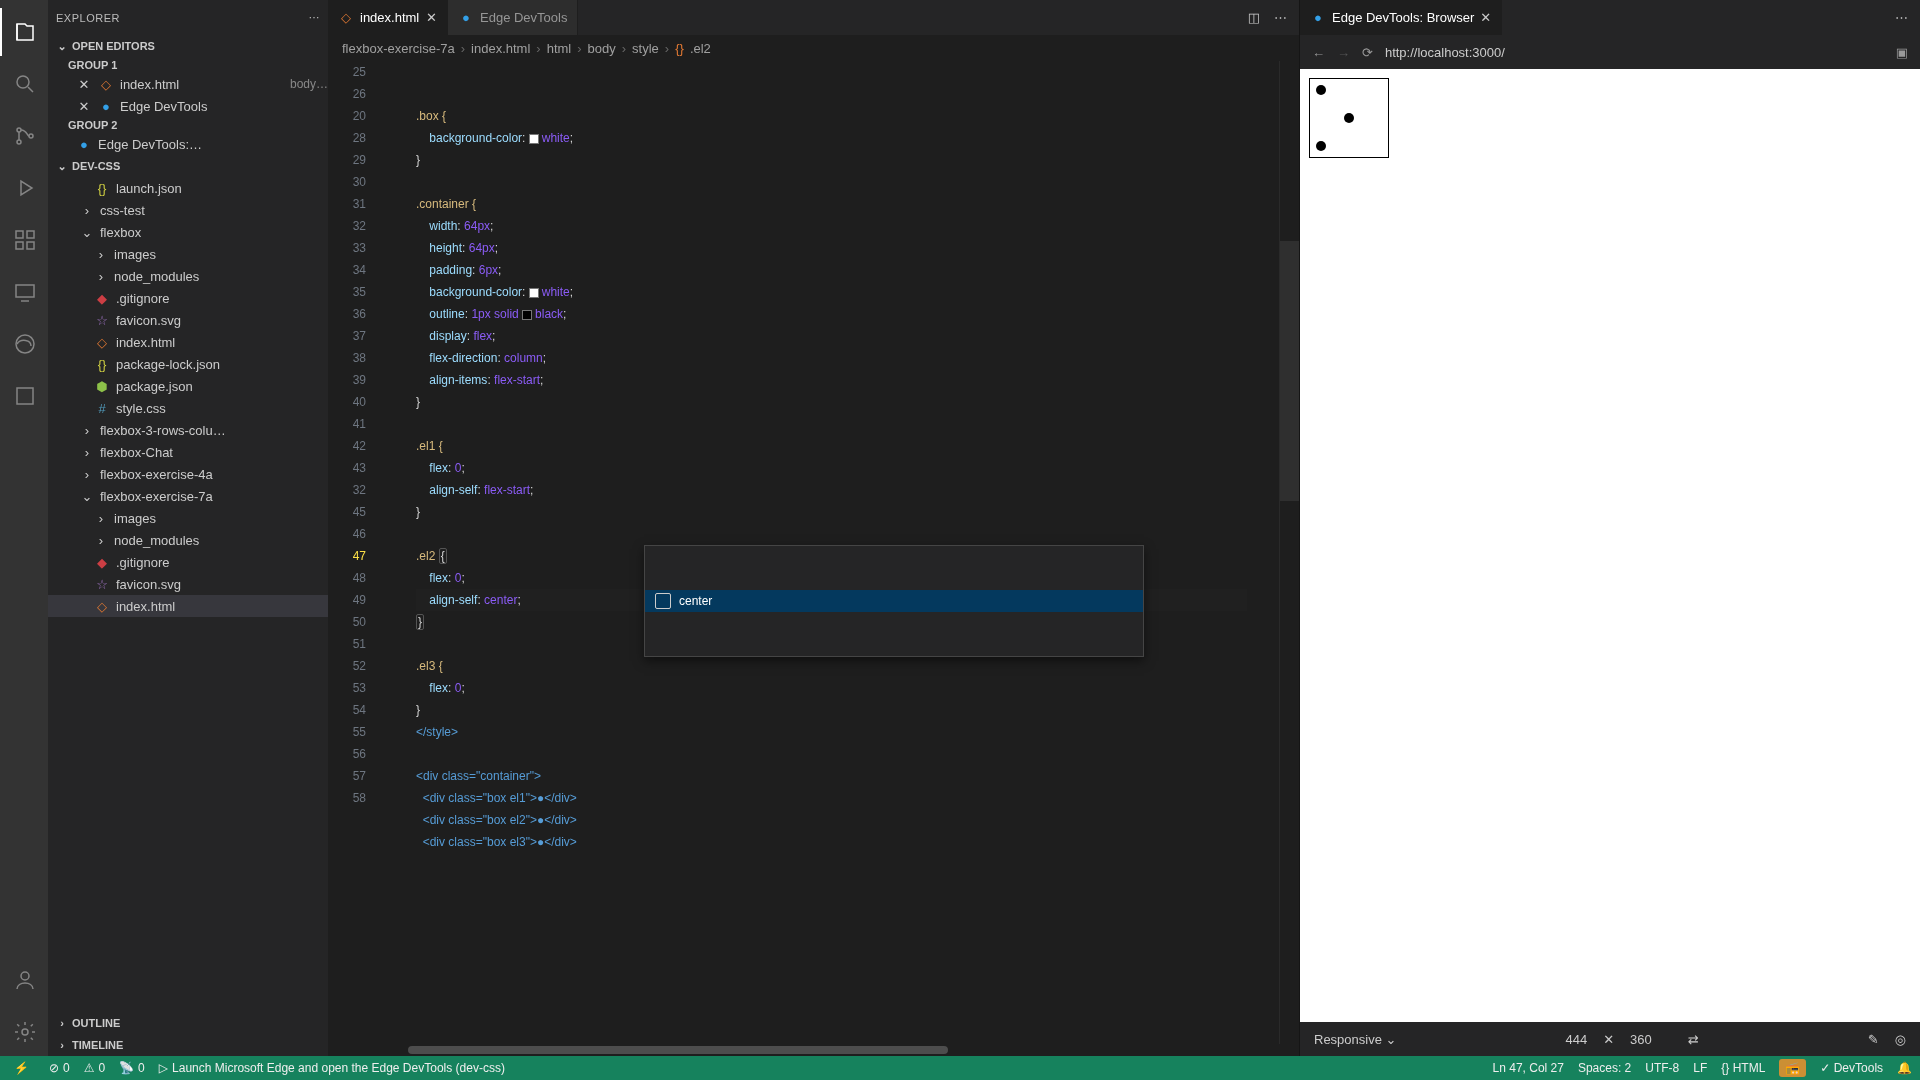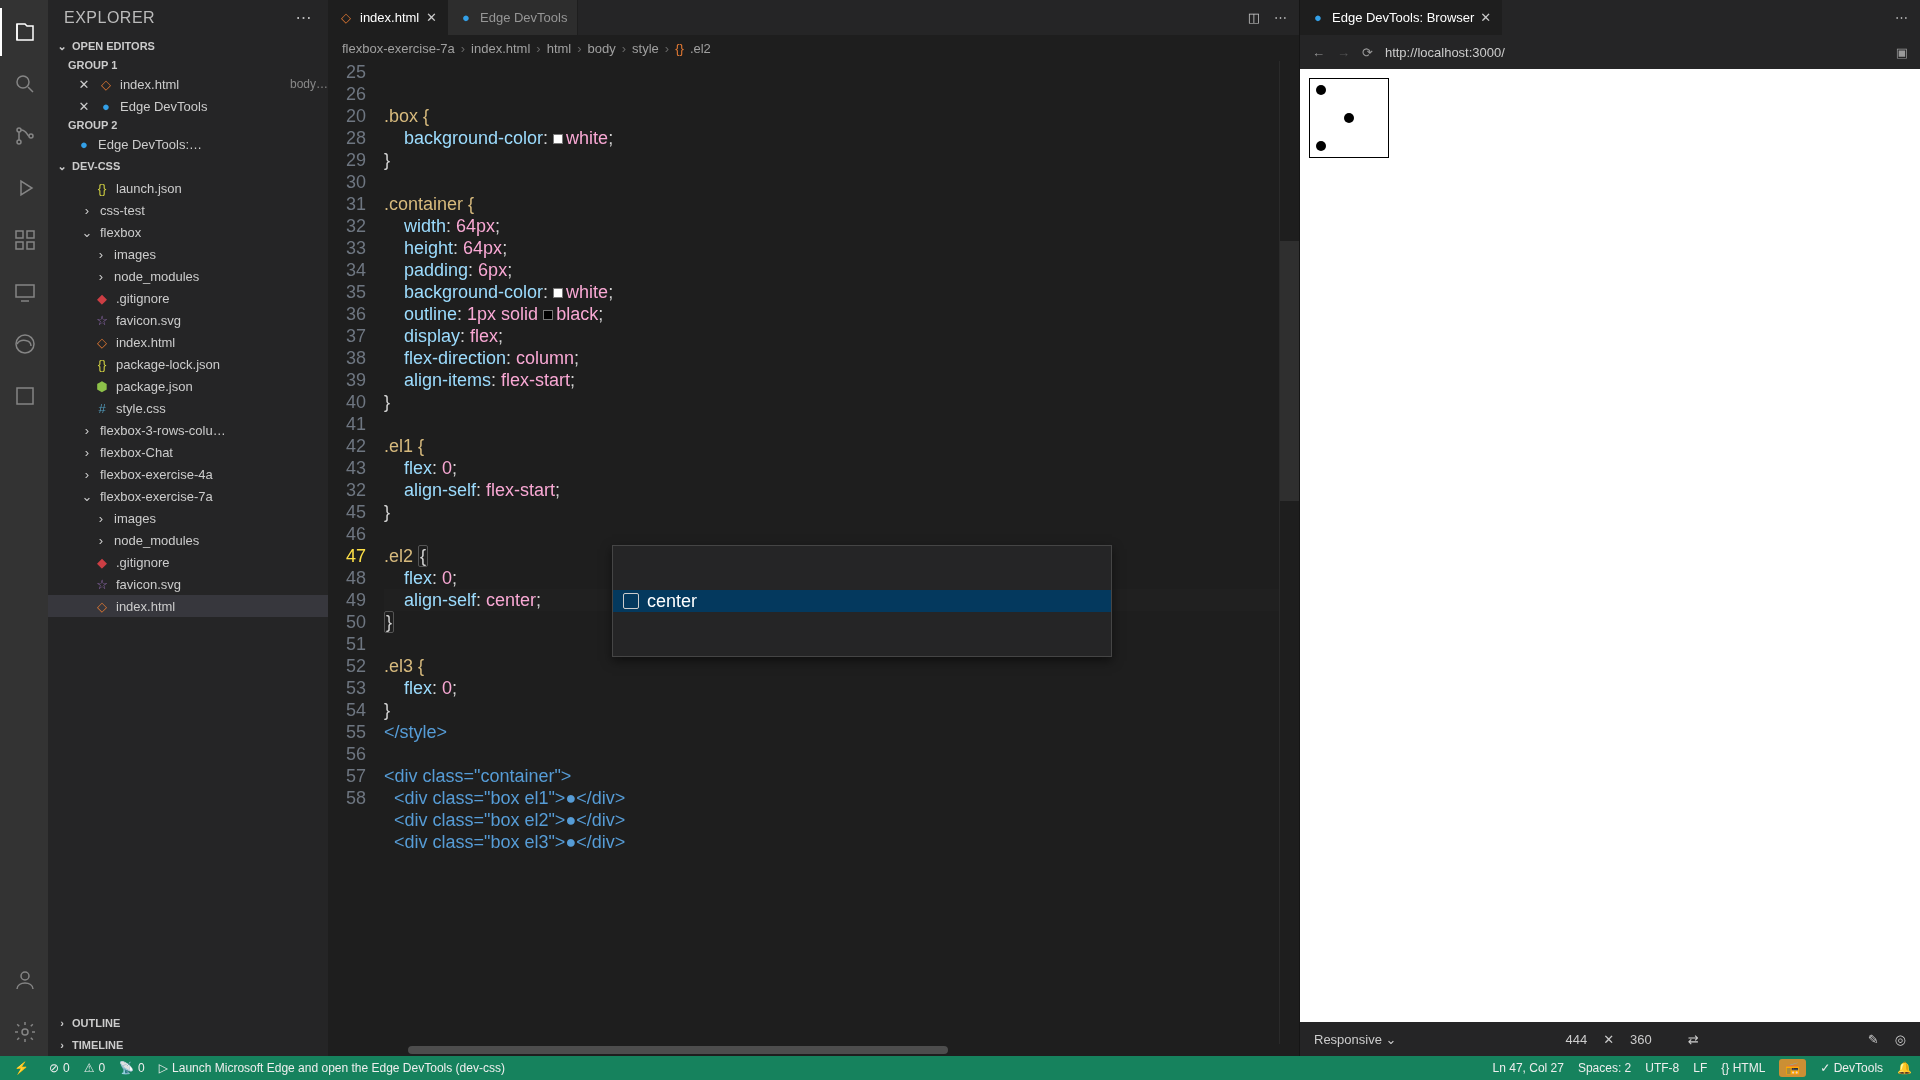--- a/index.html
+++ b/index.html
@@ -10,21 +10,21 @@
 .tdot { width:12px; height:12px; border-radius:50%; }
 .t-close{background:#ff5f56;} .t-min{background:#ffbd2e;} .t-max{background:#27c93f;}
 .title-text { position:absolute; left:50%; transform:translateX(-50%); color:#999; font-size:12px; }
 .main { flex:1; display:flex; min-height:0; }
 .activitybar { width:48px; background:#333333; display:flex; flex-direction:column; align-items:center; padding-top:8px; gap:4px; }
 .act-item { width:48px; height:48px; display:flex; align-items:center; justify-content:center; color:#858585; border-left:2px solid transparent; }
 .act-item.active { color:#fff; border-left:2px solid #fff; }
 .act-item svg { width:24px; height:24px; }
 .act-spacer{flex:1;}
 .sidebar { width:280px; background:#252526; display:flex; flex-direction:column; font-size:13px; }
-.sidebar-title { height:35px; display:flex; align-items:center; justify-content:space-between; padding:0 16px; color:#bbbbbb; font-size:16px; letter-spacing:0.5px; }
+.sidebar-title { height:35px; display:flex; align-items:center; justify-content:space-between; padding:0 8px; color:#bbbbbb; font-size:11px; letter-spacing:0.5px; }
 .sb-sec-head { height:22px; display:flex; align-items:center; padding:0 6px; color:#ccc; font-size:11px; font-weight:700; gap:2px; cursor:pointer; }
 .sb-sec-head .chev { width:16px; text-align:center; }
 .sb-group { padding:2px 0 2px 20px; font-size:11px; font-weight:700; color:#ccc; }
 .sb-row { height:22px; display:flex; align-items:center; padding-left:28px; gap:6px; color:#ccc; cursor:pointer; white-space:nowrap; overflow:hidden; }
 .sb-row.selected { background:#37373d; }
 .sb-row.indent1{padding-left:32px;} .sb-row.indent2{padding-left:46px;}
 .sb-close-ico{width:16px;text-align:center;color:#ccc;}
 .file-ico{width:16px;height:16px;display:inline-flex;align-items:center;justify-content:center;}
 .file-label{flex:1;overflow:hidden;text-overflow:ellipsis;}
 .file-meta{color:#888;font-size:12px;}
@@ -33,28 +33,28 @@
 .editor-pane{flex:1;display:flex;min-width:0;}
 .editor-group{display:flex;flex-direction:column;background:#1e1e1e;min-width:0;}
 .eg1{flex:1;border-right:1px solid #151515;} .eg2{width:620px;}
 .tabbar{height:35px;background:#252526;display:flex;align-items:stretch;}
 .tab{display:flex;align-items:center;gap:6px;padding:0 10px;background:#2d2d2d;color:#969696;border-right:1px solid #1e1e1e;cursor:pointer;min-width:120px;}
 .tab.active{background:#1e1e1e;color:#fff;}
 .tab .tclose{margin-left:auto;color:#ccc;}
 .tab-actions{margin-left:auto;display:flex;align-items:center;gap:14px;padding:0 12px;color:#ccc;}
 .breadcrumb{height:26px;display:flex;align-items:center;gap:6px;padding:0 14px;color:#a0a0a0;font-size:13px;}
 .bcsep{color:#666;}
-.editor-body{flex:1;display:flex;position:relative;font-family:"SF Mono",Menlo,Consolas,monospace;font-size:18px;line-height:22px;min-height:0;}
+.editor-body{flex:1;display:flex;position:relative;font-family:"SF Mono",Menlo,Consolas,monospace;font-size:12px;line-height:22px;min-height:0;gap:32px;}
 .gutter{width:56px;text-align:right;color:#6e7681;padding-right:18px;user-select:none;}
 .gutter .gn{height:22px;}
 .gutter .gn.cur{color:#fde047;}
 .code{flex:1;white-space:pre;color:#d4d4d4;position:relative;}
 .cl{height:22px;}
 .cl.hl{background:#2a2a2a2e;}
-.tok-sel{color:#d7ba7d;} .tok-prop{color:#9cdcfe;} .tok-val{color:#f9a8d4;} .tok-punct{color:#d4d4d4;} .tok-tag{color:#569cd6;}
+.tok-sel{color:#d7ba7d;} .tok-prop{color:#9cdcfe;} .tok-val{color:#8b5cf6;} .tok-punct{color:#d4d4d4;} .tok-tag{color:#569cd6;}
 .swatch{display:inline-block;width:10px;height:10px;border:1px solid #777;vertical-align:middle;margin-right:3px;}
 .sw-white{background:#fff;} .sw-black{background:#000;}
 .brace-match{border:1px solid #555;border-radius:2px;padding:0 1px;}
 .autocomplete{position:absolute;left:228px;top:484px;width:500px;background:#252526;border:1px solid #454545;box-shadow:0 4px 10px rgba(0,0,0,0.5);}
 .ac-row{height:22px;display:flex;align-items:center;gap:8px;padding:0 10px;background:#04395e;color:#fff;}
 .ac-ic{width:16px;height:16px;border:1px solid #ccc;border-radius:2px;}
 .minimap{width:20px;background:#1e1e1e;border-left:1px solid #2a2a2a;position:relative;}
 .mm-slider{position:absolute;top:180px;left:0;right:0;height:260px;background:rgba(255,255,255,0.08);}
 .browser{flex:1;display:flex;flex-direction:column;background:#1e1e1e;}
 .browser-bar{height:34px;background:#252526;display:flex;align-items:center;gap:12px;padding:0 12px;color:#999;}

